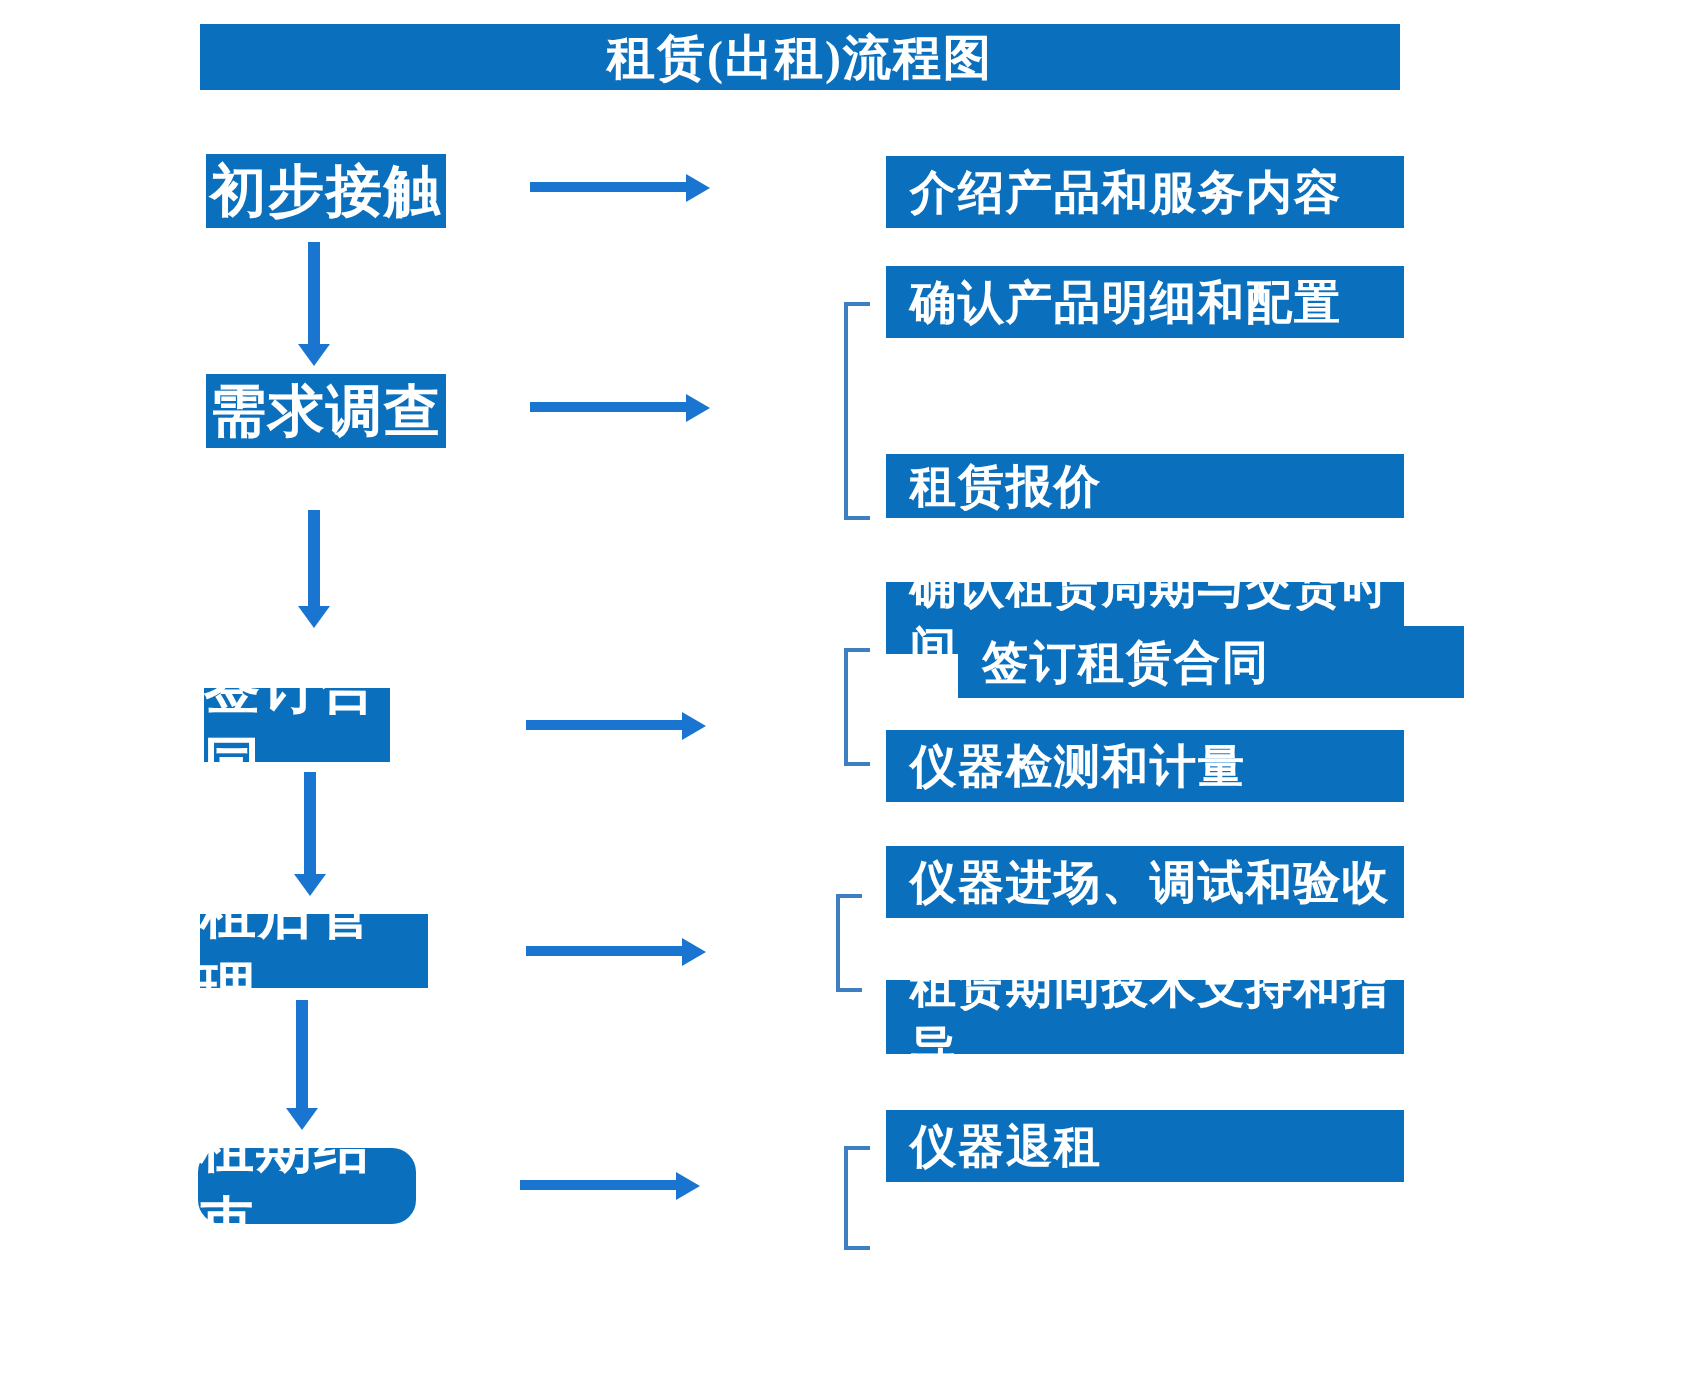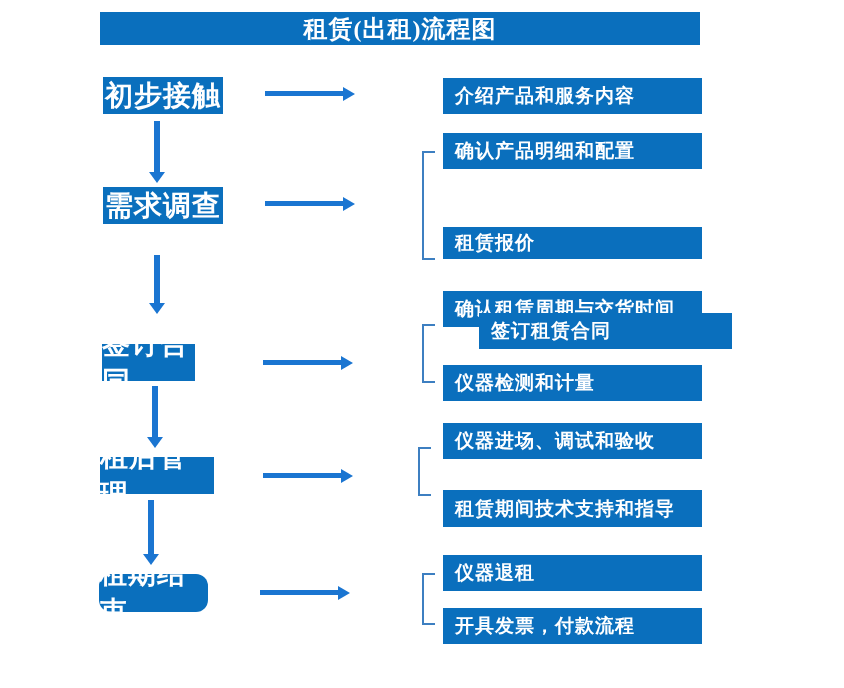--- a/index.html
+++ b/index.html
@@ -14,21 +14,21 @@
   .title-bar {
     display:flex; align-items:center; justify-content:center;
     font-size:24px; letter-spacing:1px;
   }
   .stage-box {
     display:flex; align-items:center; justify-content:center;
     font-size:28px; letter-spacing:1px;
   }
   .detail-box {
     display:flex; align-items:center; padding-left:12px;
-    font-size:19px; letter-spacing:1px;
+    font-size:23px; letter-spacing:1px;
   }
   .arrow-right { position:absolute; height:5px; background:var(--arrow-blue); }
   .arrow-right::after {
     content:""; position:absolute; left:100%; top:50%; transform:translateY(-50%);
     width:0; height:0; border-left:12px solid var(--arrow-blue);
     border-top:7px solid transparent; border-bottom:7px solid transparent;
   }
   .arrow-down { position:absolute; width:6px; background:var(--arrow-blue); }
   .arrow-down::after {
     content:""; position:absolute; top:100%; left:50%; transform:translateX(-50%);
@@ -71,15 +71,14 @@
 
   <div class="blue-box detail-box" style="left:443px; top:78px; width:259px; height:36px;">介绍产品和服务内容</div>
   <div class="blue-box detail-box" style="left:443px; top:133px; width:259px; height:36px;">确认产品明细和配置</div>
   <div class="blue-box detail-box" style="left:443px; top:187px; width:259px; height:32px;margin-top:40px;">租赁报价</div>
   <div class="blue-box detail-box" style="left:443px; top:243px; width:259px; height:36px;margin-top:48px;">确认租赁周期与交货时间</div>
   <div class="blue-box detail-box" style="left:443px; top:313px; width:253px; height:36px;margin-left:36px;">签订租赁合同</div>
   <div class="blue-box detail-box" style="left:443px; top:365px; width:259px; height:36px;">仪器检测和计量</div>
   <div class="blue-box detail-box" style="left:443px; top:423px; width:259px; height:36px;">仪器进场、调试和验收</div>
   <div class="blue-box detail-box" style="left:443px; top:490px; width:259px; height:37px;">租赁期间技术支持和指导</div>
   <div class="blue-box detail-box" style="left:443px; top:555px; width:259px; height:36px;">仪器退租</div>
-  <div class="blue-box detail-box" style="left:443px; top:608px; width:259px; height:36px;">开具发票，付款流程</div>
 
 </div>
 
 </body></html>

